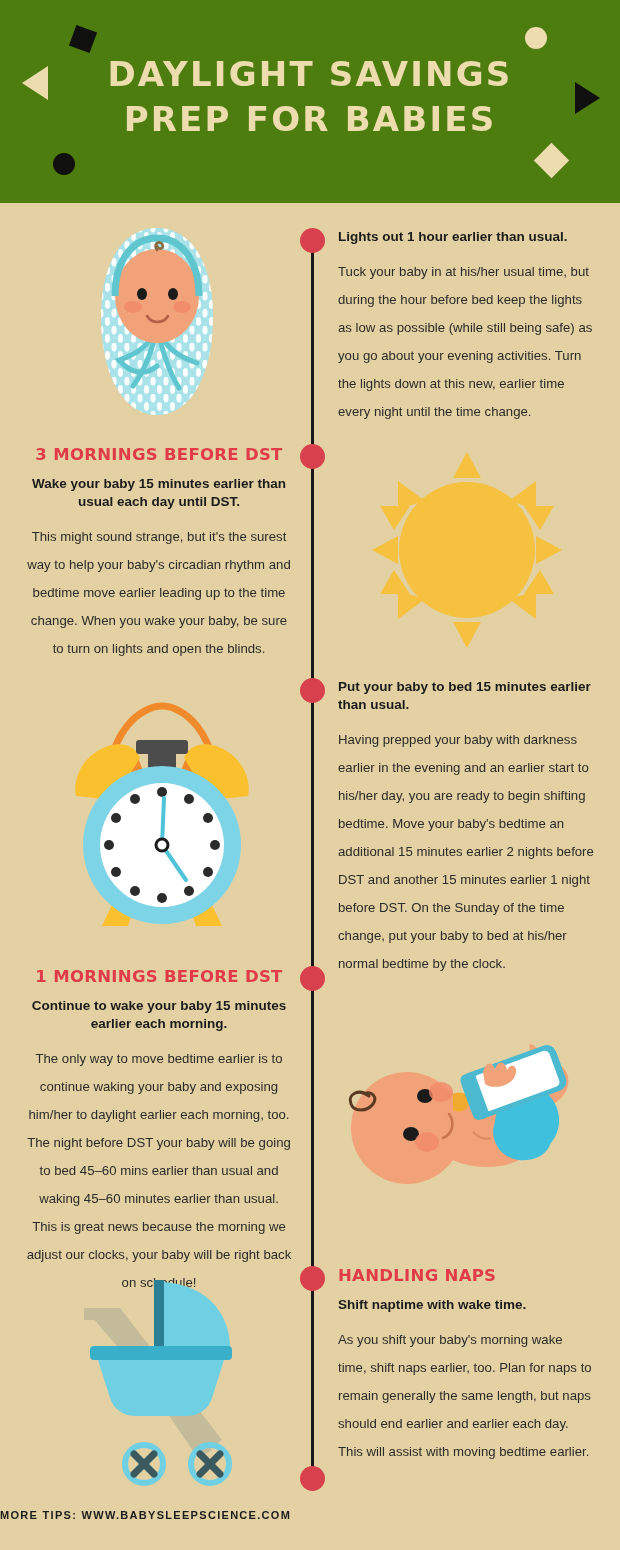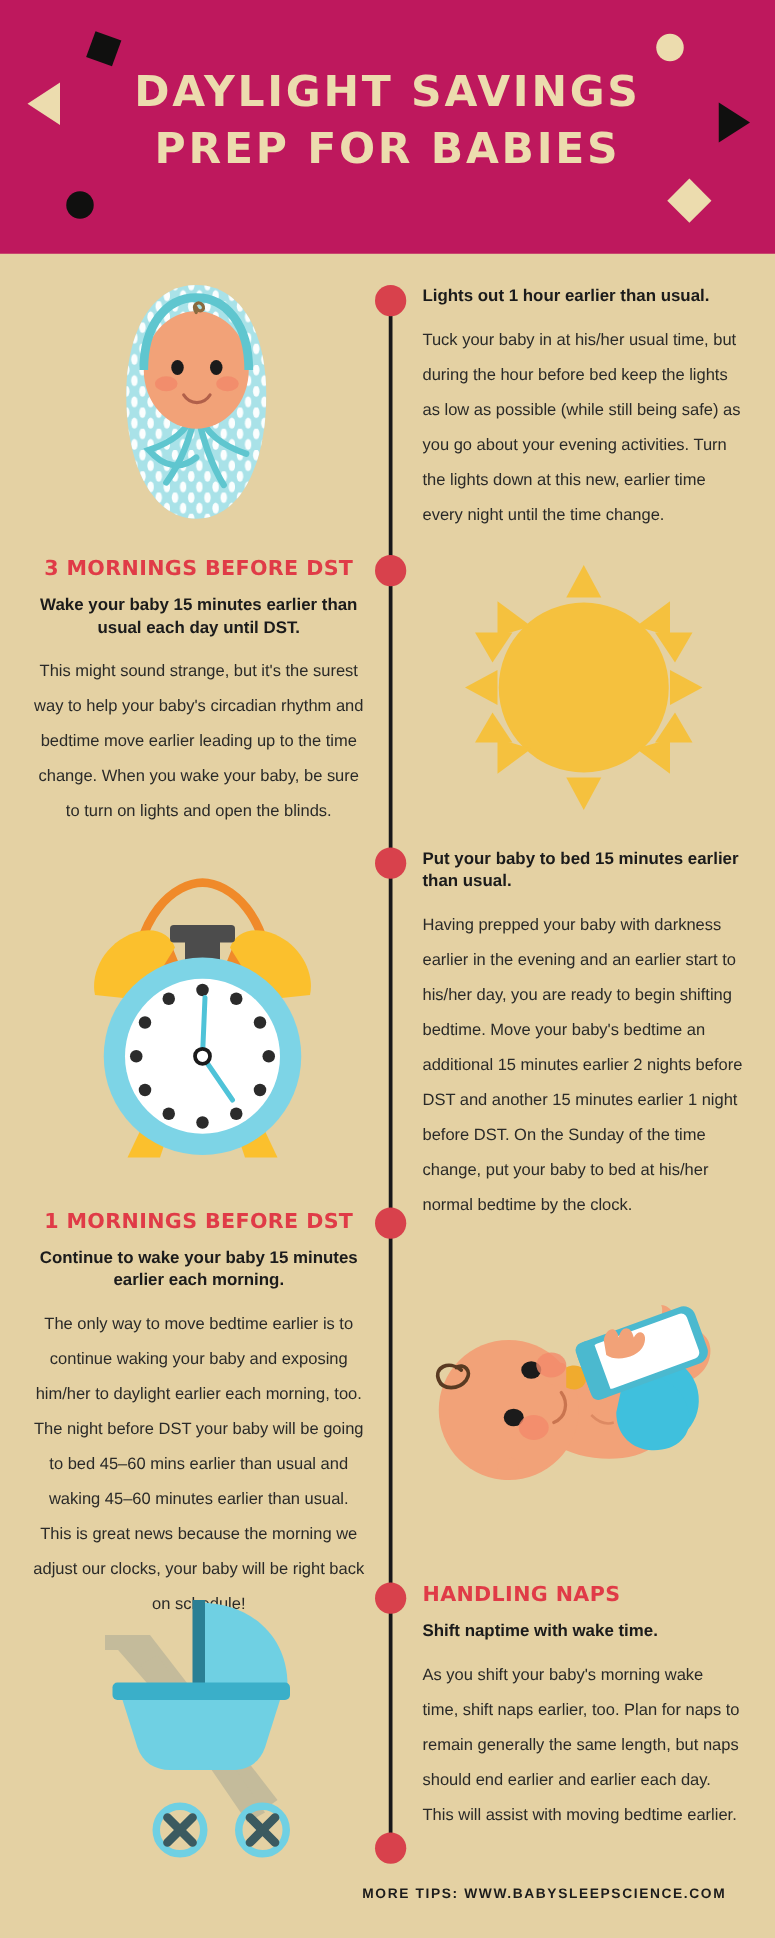--- a/index.html
+++ b/index.html
@@ -10,21 +10,21 @@
     font-family: "Liberation Sans", sans-serif;
     position: relative;
     overflow: hidden;
   }
   .page { position: relative; width: 620px; height: 1550px; }
 
   
   .header {
     position: absolute; left: 0; top: 0;
     width: 620px; height: 203px;
-    background: #be185d;
+    background: #4d7c0f;
     overflow: hidden;
   }
   .header-titles {
     position: absolute; left: 0; top: 52px; width: 620px;
     text-align: center;
   }
   .header-titles div {
     font-family: "DejaVu Sans", sans-serif;
     font-weight: bold;
     font-size: 34px;
@@ -100,21 +100,21 @@
     color: #2a2a28;
     line-height: 28px;
   }
 
   
   .illus { position: absolute; }
 
   
   .footer {
     position: absolute; left: 0; top: 1505px; width: 581px;
-    text-align: right;
+    text-align: left;
   }
   .footer span {
     font-family: "Liberation Sans", sans-serif;
     font-weight: bold;
     font-size: 11px;
     letter-spacing: 1.3px;
     color: #1b1b1b;
   }
 </style>
 </head>

